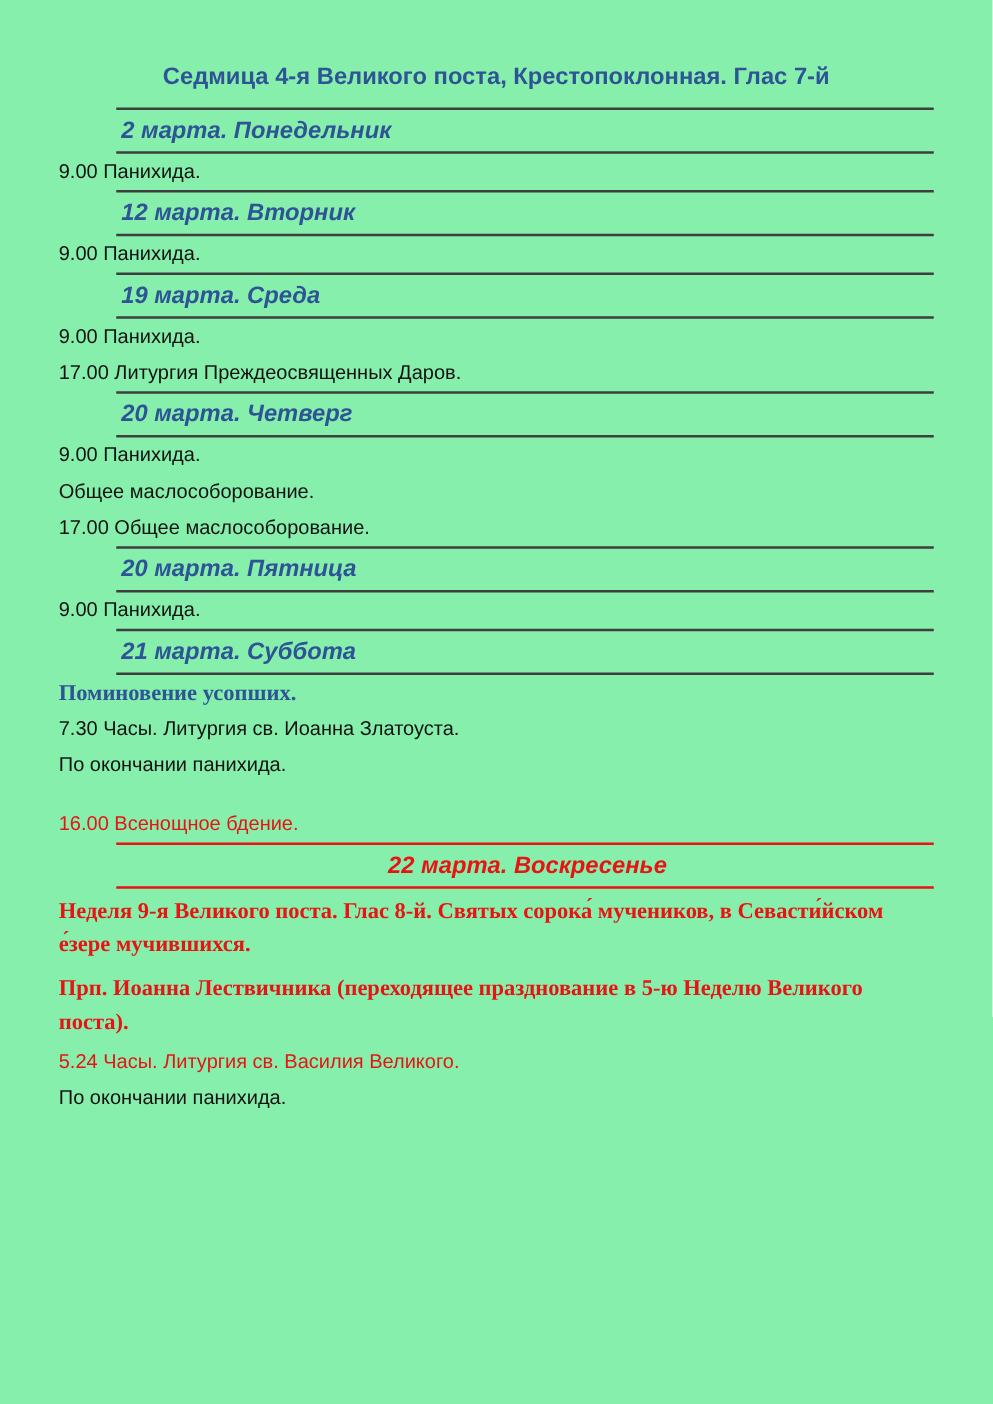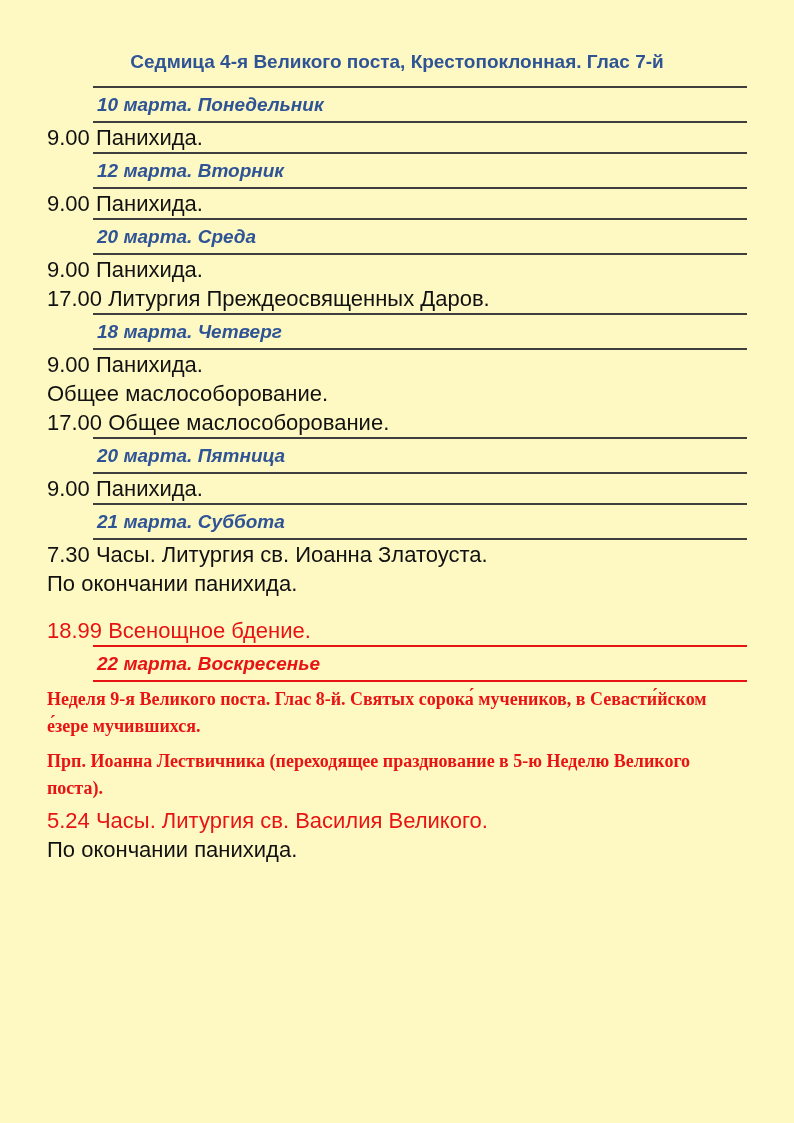--- a/index.html
+++ b/index.html
@@ -3,95 +3,96 @@
 <meta charset="utf-8">
 <style>
   :root{
     --blue:#2f5496;
     --red:#e81414;
     --rule:#3f3f3f;
     --text:#111111;
   }
   html,body{margin:0;padding:0;background:#ffffff;}
   .page{
-    width:794px;height:1123px;background:#fef9c3;box-sizing:border-box;
+    width:794px;height:1123px;background:#86efac;box-sizing:border-box;
     padding:50px 47px 0 47px;overflow:hidden;
     font-family:"Liberation Sans","DejaVu Sans",sans-serif;color:var(--text);
   }
   .title{
     text-align:center;color:var(--blue);font-weight:bold;
     font-size:19px;line-height:24px;padding-bottom:12px;
   }
   .rule{border-top:2px solid var(--rule);margin-left:46px;height:0;}
   .rule-red{border-color:var(--red);}
   .day-heading{
     font-size:19px;font-weight:bold;font-style:italic;
     line-height:22px;padding:6px 0 5px 50px;
   }
   .c-blue{color:var(--blue);}
-  .c-red{color:var(--red);}
-  .entry{font-size:22px;line-height:21px;padding:4px 0;}
+  .c-red{color:var(--red);text-align:center;}
+  .entry{font-size:16px;line-height:21px;padding:4px 0;}
   .s-blue-serif{
     font-family:"Liberation Serif","DejaVu Serif",serif;
     font-weight:bold;color:var(--blue);font-size:18px;
   }
   .s-red-serif{
     font-family:"Liberation Serif","DejaVu Serif",serif;
     font-weight:bold;color:var(--red);font-size:18px;line-height:27px;
   }
   .s-red-sans{color:var(--red);}
   .s-spacer{height:18px;padding:0;}
 </style>
 </head>
 <body>
 
 <div class="page">
   <div class="title">Седмица 4-я Великого поста, Крестопоклонная. Глас 7-й</div>
   <div class="rule"></div>
   <div>
       <div class="day-section">
-        <div class="day-heading c-blue">10 марта. Понедельник</div>
+        <div class="day-heading c-blue">2 марта. Понедельник</div>
         <div class="rule"></div>
         <div class="entry s-normal">9.00 Панихида.</div>
         <div class="rule"></div>
       </div>
       <div class="day-section">
         <div class="day-heading c-blue">12 марта. Вторник</div>
         <div class="rule"></div>
         <div class="entry s-normal">9.00 Панихида.</div>
         <div class="rule"></div>
       </div>
       <div class="day-section">
-        <div class="day-heading c-blue">20 марта. Среда</div>
+        <div class="day-heading c-blue">19 марта. Среда</div>
         <div class="rule"></div>
         <div class="entry s-normal">9.00 Панихида.</div>
         <div class="entry s-normal">17.00 Литургия Преждеосвященных Даров.</div>
         <div class="rule"></div>
       </div>
       <div class="day-section">
-        <div class="day-heading c-blue">18 марта. Четверг</div>
+        <div class="day-heading c-blue">20 марта. Четверг</div>
         <div class="rule"></div>
         <div class="entry s-normal">9.00 Панихида.</div>
         <div class="entry s-normal">Общее маслособорование.</div>
         <div class="entry s-normal">17.00 Общее маслособорование.</div>
         <div class="rule"></div>
       </div>
       <div class="day-section">
         <div class="day-heading c-blue">20 марта. Пятница</div>
         <div class="rule"></div>
         <div class="entry s-normal">9.00 Панихида.</div>
         <div class="rule"></div>
       </div>
       <div class="day-section">
         <div class="day-heading c-blue">21 марта. Суббота</div>
         <div class="rule"></div>
+        <div class="entry s-blue-serif">Поминовение усопших.</div>
         <div class="entry s-normal">7.30 Часы. Литургия св. Иоанна Златоуста.</div>
         <div class="entry s-normal">По окончании панихида.</div>
         <div class="entry s-spacer"></div>
-        <div class="entry s-red-sans">18.99 Всенощное бдение.</div>
+        <div class="entry s-red-sans">16.00 Всенощное бдение.</div>
         <div class="rule rule-red"></div>
       </div>
       <div class="day-section">
         <div class="day-heading c-red">22 марта. Воскресенье</div>
         <div class="rule rule-red"></div>
         <div class="entry s-red-serif">Неделя 9-я Великого поста. Глас 8-й. Святых сорока́ мучеников, в Севасти́йском е́зере мучившихся.</div>
         <div class="entry s-red-serif">Прп. Иоанна Лествичника (переходящее празднование в 5-ю Неделю Великого поста).</div>
         <div class="entry s-red-sans">5.24 Часы. Литургия св. Василия Великого.</div>
         <div class="entry s-normal">По окончании панихида.</div>
       </div>

